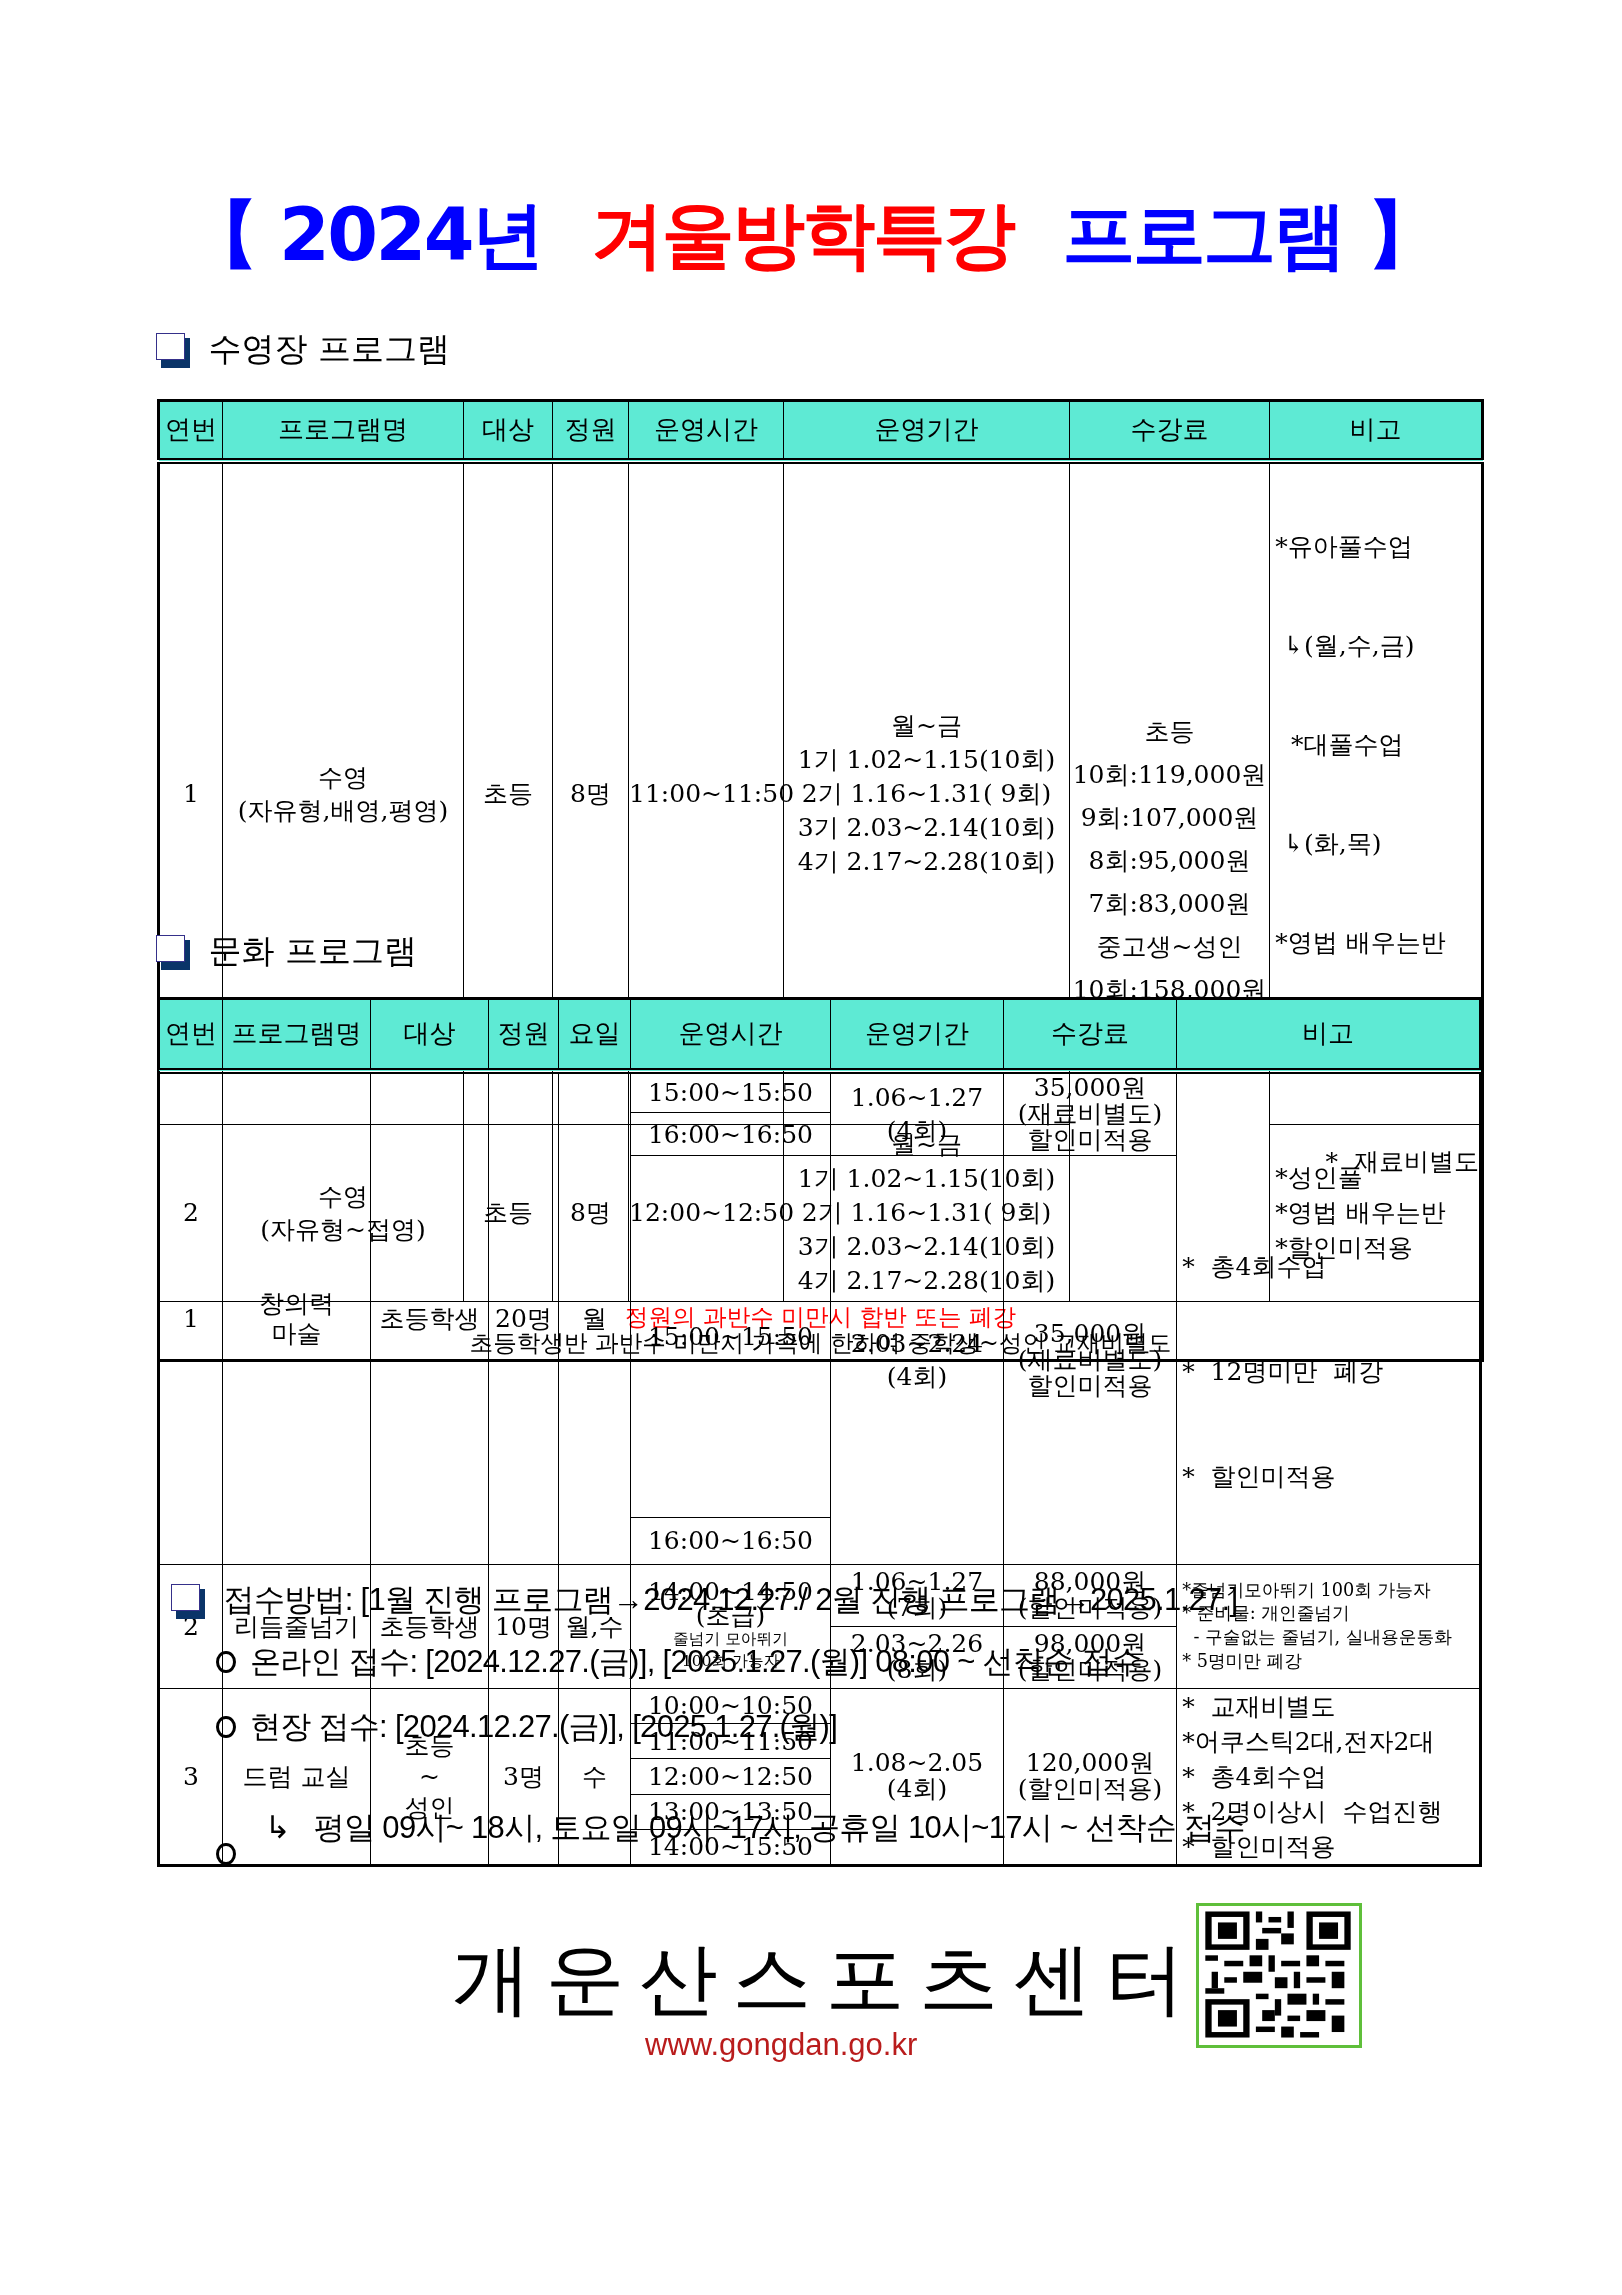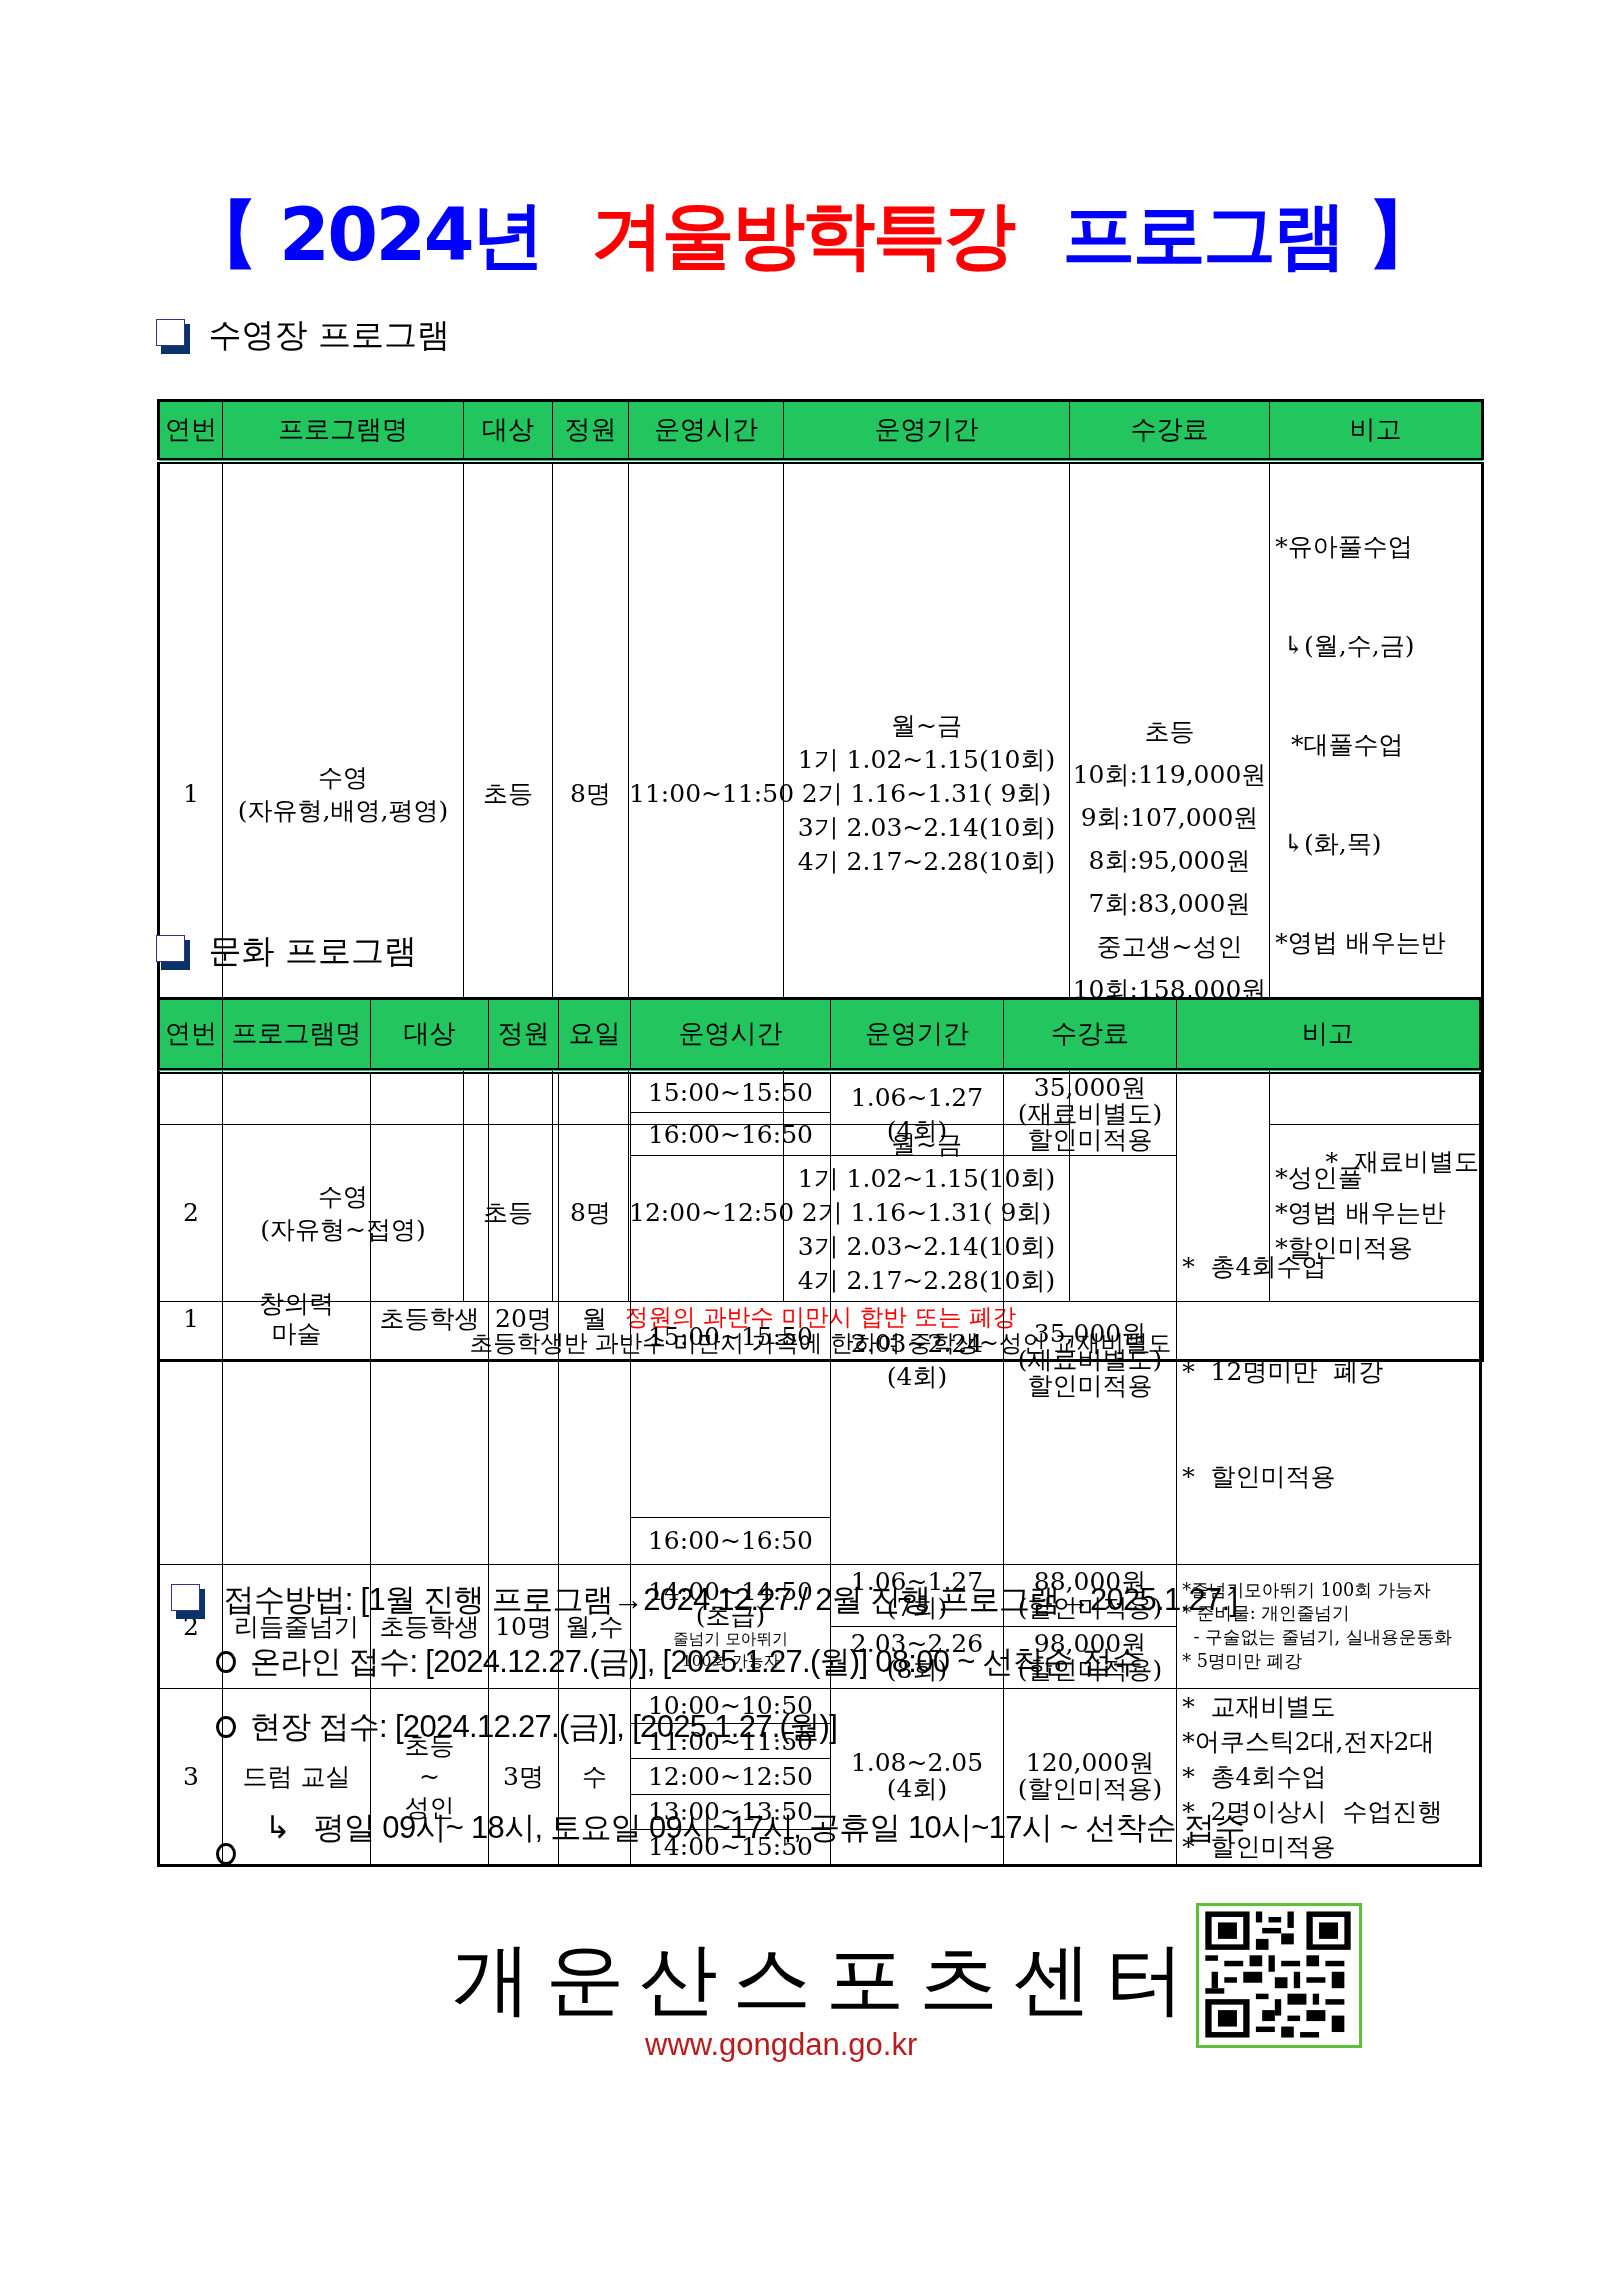--- a/index.html
+++ b/index.html
@@ -17,21 +17,21 @@
   
   .sec { font-size:33px; line-height:46px; white-space:nowrap; display:flex; align-items:center; }
   .sq { position:relative; width:33px; height:33px; margin-right:19.6px; flex:none; }
   .sq .back { position:absolute; left:4.6px; top:5.9px; width:29.4px; height:29.4px; background:#0a3468; }
   .sq .front { position:absolute; left:0; top:0; width:29px; height:27.5px; background:#fff; border:1.3px solid #35308a; box-sizing:border-box; }
 
   
   table.t { position:absolute; border-collapse:collapse; table-layout:fixed; border:3.9px solid #000; }
   table.t td, table.t th { border:1.3px solid #000; text-align:center; vertical-align:middle; padding:0;
        font-size:25px; line-height:33px; font-weight:normal; }
-  table.t th { background:#22c55e; font-size:26px; }
+  table.t th { background:#5eead4; font-size:26px; }
   table.t tr.hdr th { border-bottom:6.5px double #000; }
   .cell-lines div { white-space:nowrap; }
   .left { text-align:left !important; padding-left:5.2px !important; }
   .note-red { color:#ff0000; }
   .small { font-size:17.7px !important; line-height:23.6px !important; }
   .xsmall { font-size:15.7px !important; line-height:22px !important; }
 
   
   .reg { font-family:"Liberation Sans","DejaVu Sans",sans-serif; font-size:31px; white-space:nowrap; letter-spacing:-0.7px; }
   .circ { display:inline-block; width:19.6px; height:22px; border:3.3px solid #000; border-radius:50%; box-sizing:border-box; margin-right:14.4px; vertical-align:-1.3px; }
@@ -45,21 +45,21 @@
 <body>
 
 <div class="abs title">
   <span class="blue">【</span>
   <span class="blue">2024년</span><span class="sp"></span>
   <span class="red">겨울방학특강</span><span class="sp"></span>
   <span class="blue">프로그램</span>
   <span class="blue">】</span>
 </div>
 
-<div class="abs sec" style="left:156px; top:312px;">
+<div class="abs sec" style="left:156px; top:326px;">
   <span class="sq">
       <span class="back"></span>
       <span class="front"></span>
     </span>
   <span>수영장 프로그램</span>
 </div>
 
 <table class="t" style="left:157px; top:399px; width:1323px;">
   <colgroup>
     <col style="width:64px">

